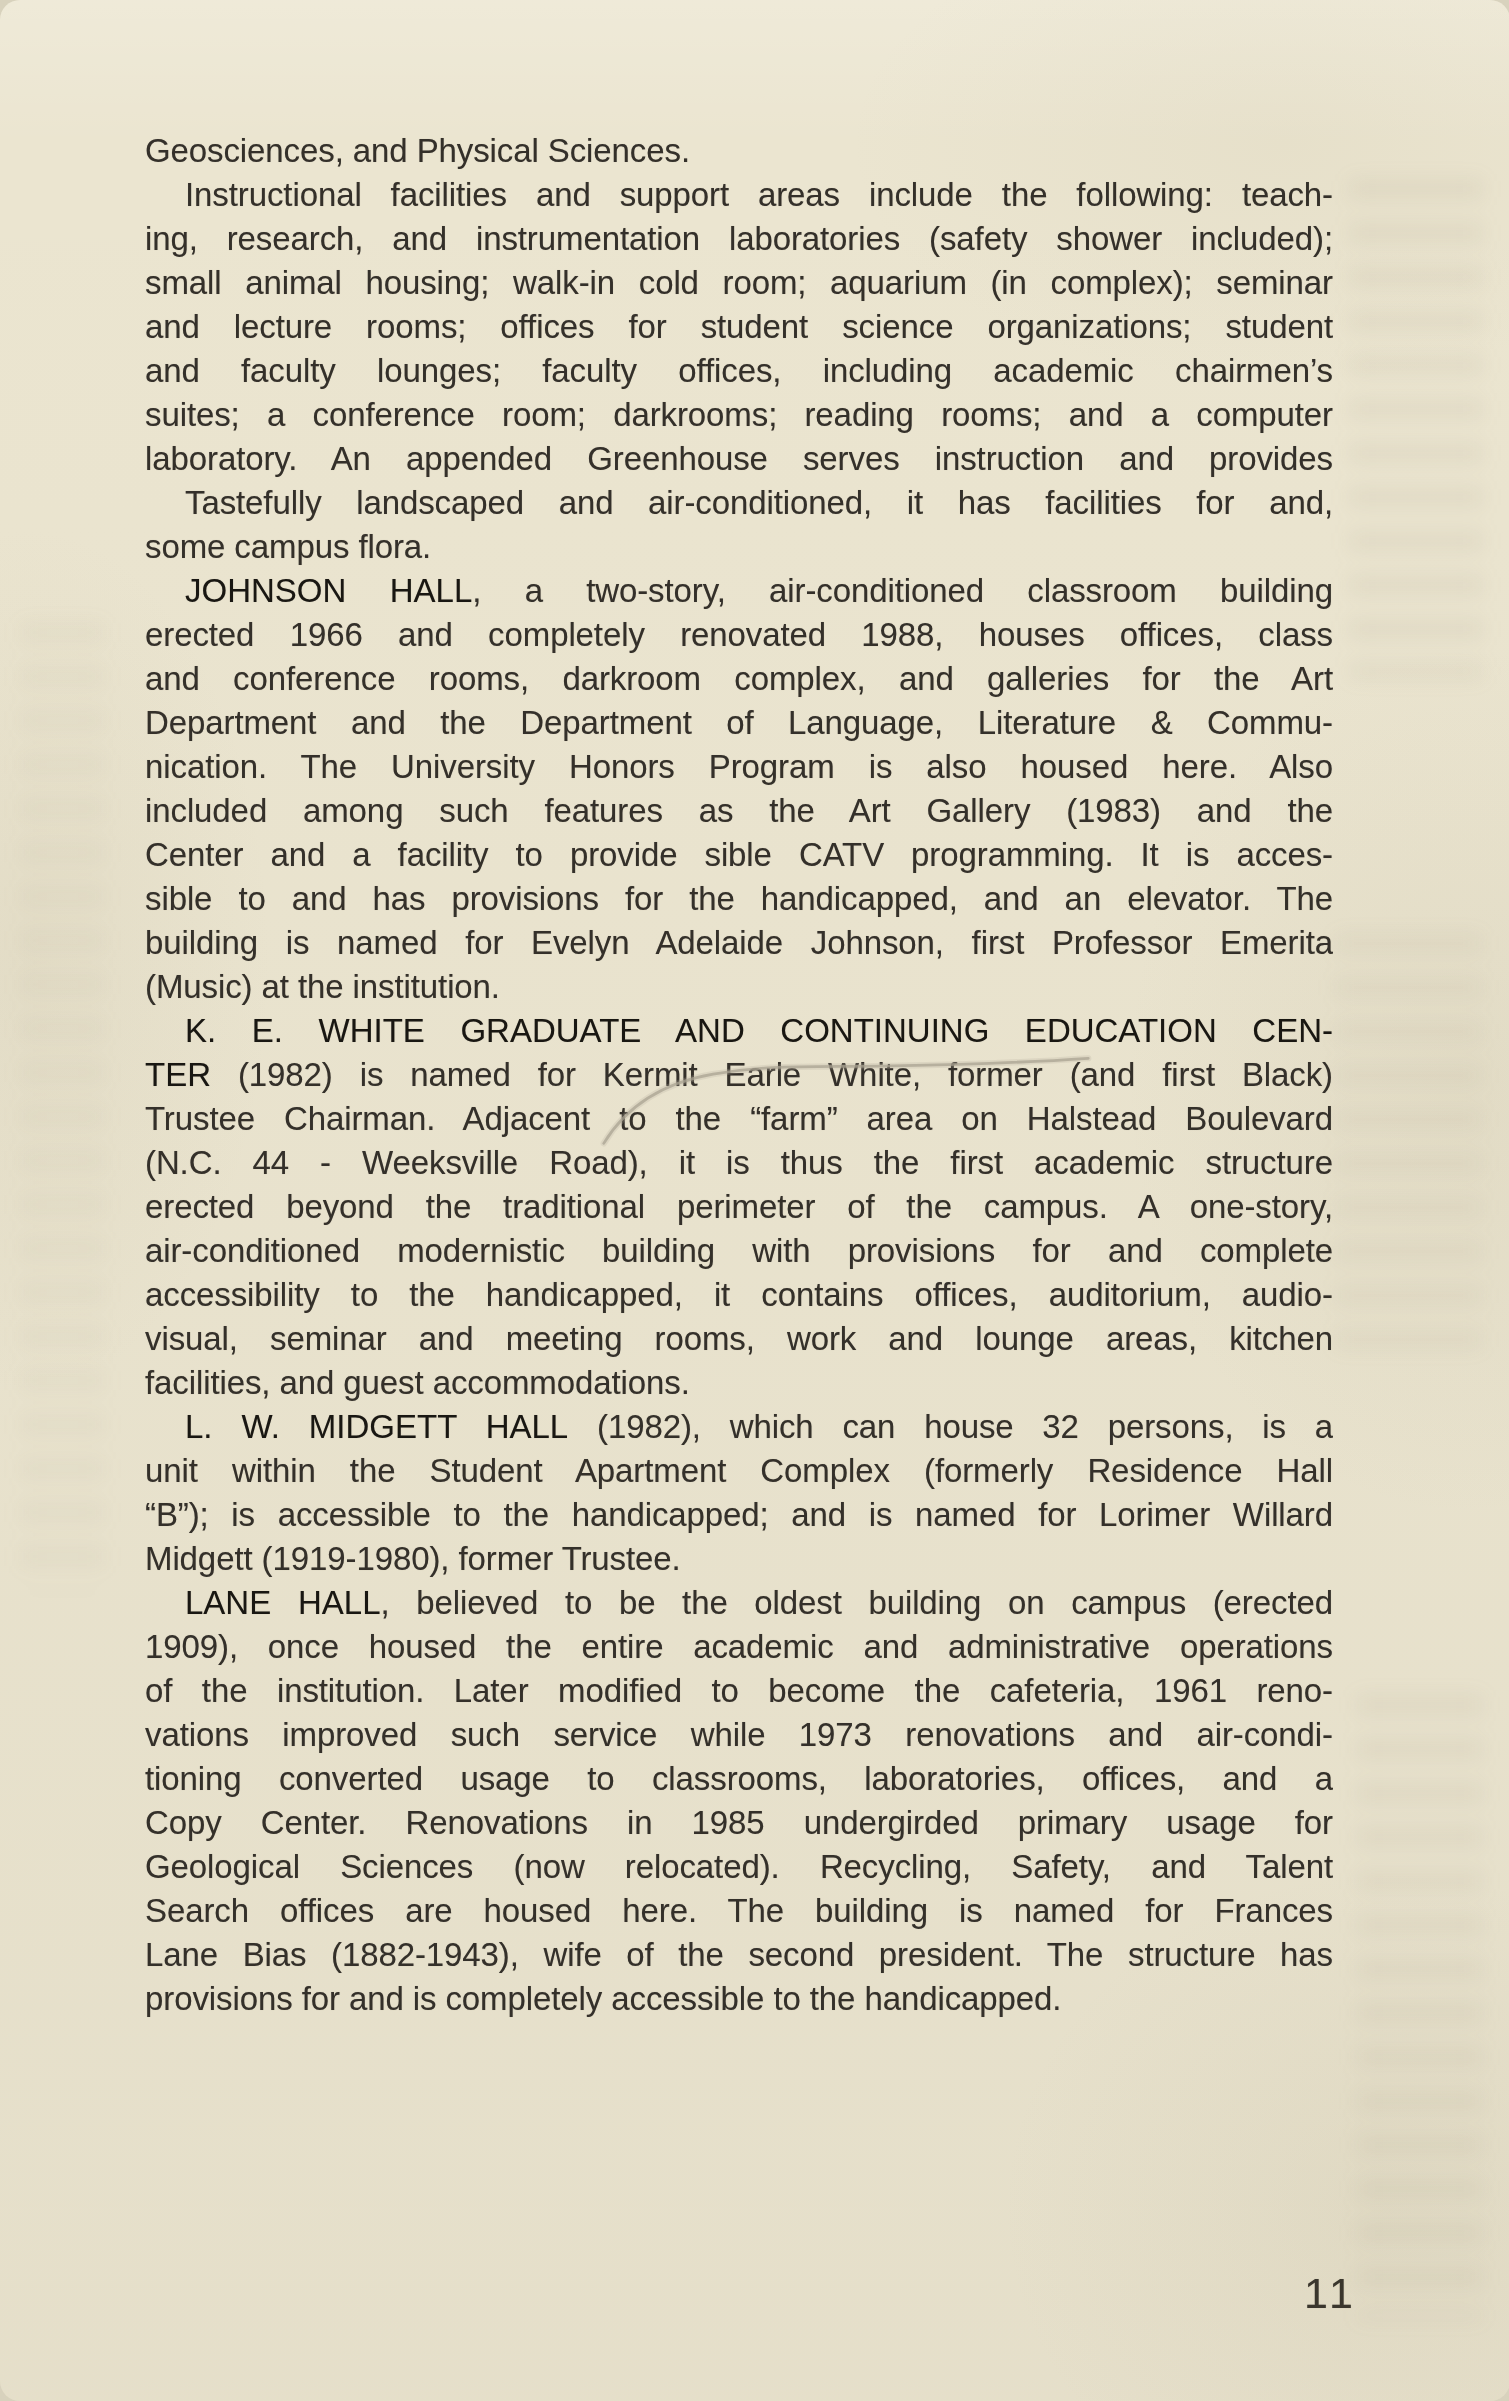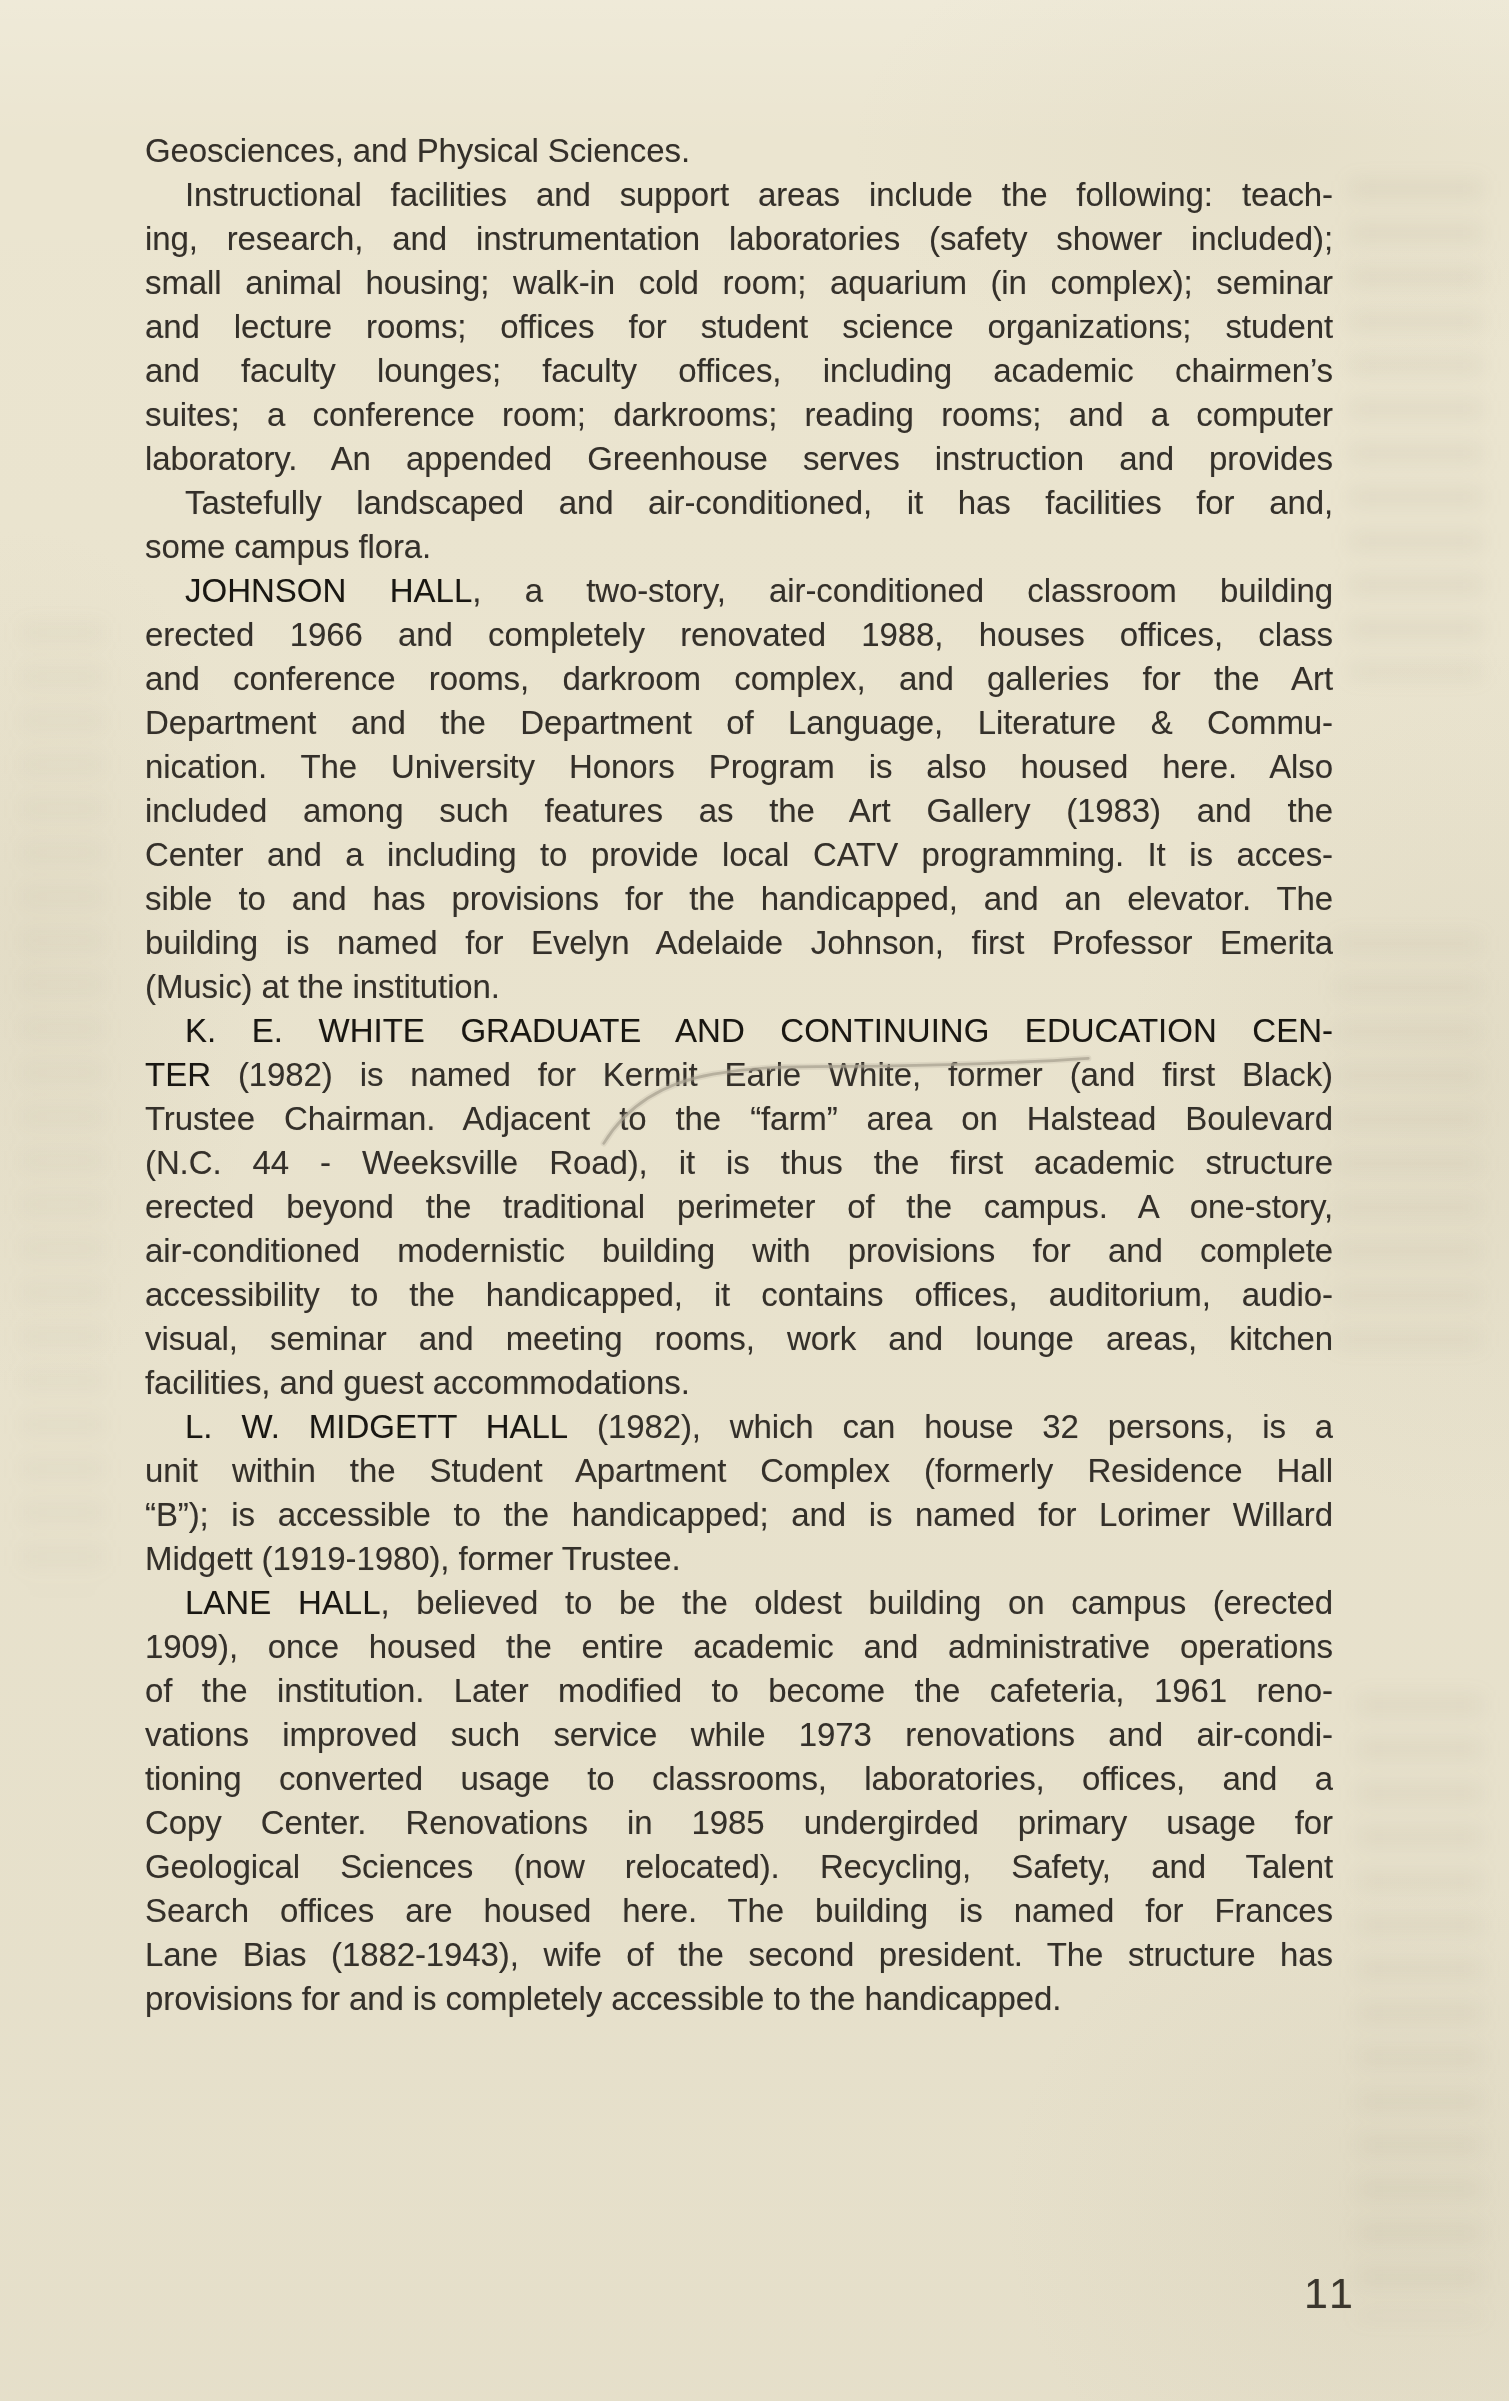--- a/index.html
+++ b/index.html
@@ -2,20 +2,21 @@
 <html style="font-size:11px"><head>
 <meta charset="utf-8">
 <style>
   html,body{margin:0;padding:0;background:#d8d2bd;}
   .page{
     position:relative;
     width:1510px;height:2401px;
     background:#ebe5d0;
     overflow:hidden;
     font-family:"Liberation Sans", sans-serif;
+    border-radius:20px;
   }
   
   .paper-tone{
     position:absolute;inset:0;pointer-events:none;
     background:
       radial-gradient(ellipse 623px 346px at 85% 6%, rgba(190,180,150,0.10), rgba(190,180,150,0) 70%),
       radial-gradient(ellipse 485px 623px at 97% 45%, rgba(175,165,135,0.12), rgba(175,165,135,0) 70%),
       radial-gradient(ellipse 554px 485px at 92% 92%, rgba(180,170,140,0.12), rgba(180,170,140,0) 70%),
       radial-gradient(ellipse 346px 623px at 2% 40%, rgba(170,160,130,0.10), rgba(170,160,130,0) 70%),
       linear-gradient(180deg, rgba(255,255,250,0.20) 0%, rgba(255,255,250,0) 6%, rgba(120,110,85,0.05) 100%);
@@ -84,21 +85,21 @@
       <div class="line jus">suites; a conference room; darkrooms; reading rooms; and a computer</div>
       <div class="line jus">laboratory. An appended Greenhouse serves instruction and provides</div>
       <div class="line jus ind">Tastefully landscaped and air-conditioned, it has facilities for and,</div>
       <div class="line">some campus flora.</div>
       <div class="line jus ind"><span class="b">JOHNSON HALL</span>, a two-story, air-conditioned classroom building</div>
       <div class="line jus">erected 1966 and completely renovated 1988, houses offices, class</div>
       <div class="line jus">and conference rooms, darkroom complex, and galleries for the Art</div>
       <div class="line jus">Department and the Department of Language, Literature &amp; Commu-</div>
       <div class="line jus">nication. The University Honors Program is also housed here. Also</div>
       <div class="line jus">included among such features as the Art Gallery (1983) and the</div>
-      <div class="line jus">Center and a including to provide local CATV programming. It is acces-</div>
+      <div class="line jus">Center and a facility to provide sible CATV programming. It is acces-</div>
       <div class="line jus">sible to and has provisions for the handicapped, and an elevator. The</div>
       <div class="line jus">building is named for Evelyn Adelaide Johnson, first Professor Emerita</div>
       <div class="line">(Music) at the institution.</div>
       <div class="line jus ind"><span class="b">K. E. WHITE GRADUATE AND CONTINUING EDUCATION CEN-</span></div>
       <div class="line jus"><span class="b">TER</span> (1982) is named for Kermit Earle White, former (and first Black)</div>
       <div class="line jus">Trustee Chairman. Adjacent to the “farm” area on Halstead Boulevard</div>
       <div class="line jus">(N.C. 44 - Weeksville Road), it is thus the first academic structure</div>
       <div class="line jus">erected beyond the traditional perimeter of the campus. A one-story,</div>
       <div class="line jus">air-conditioned modernistic building with provisions for and complete</div>
       <div class="line jus">accessibility to the handicapped, it contains offices, auditorium, audio-</div>

